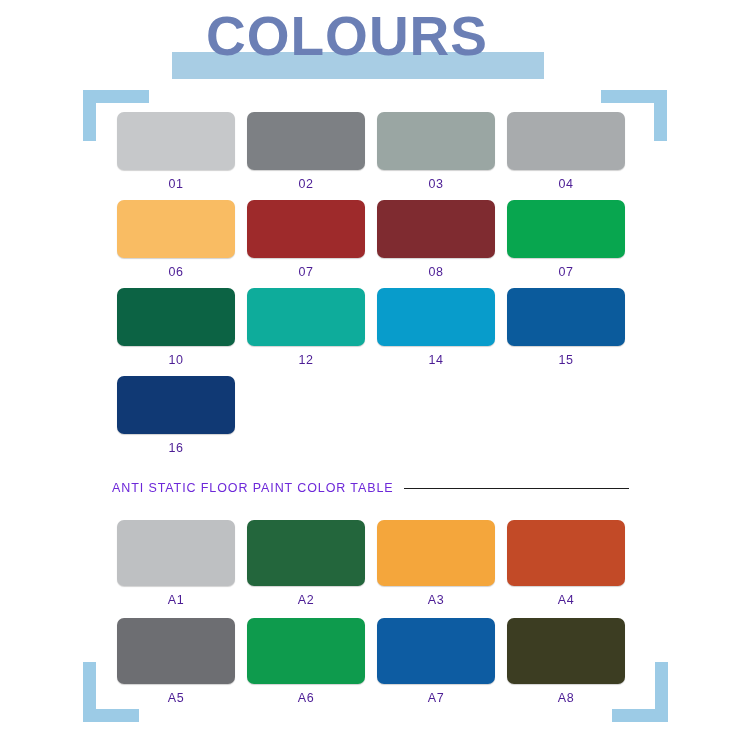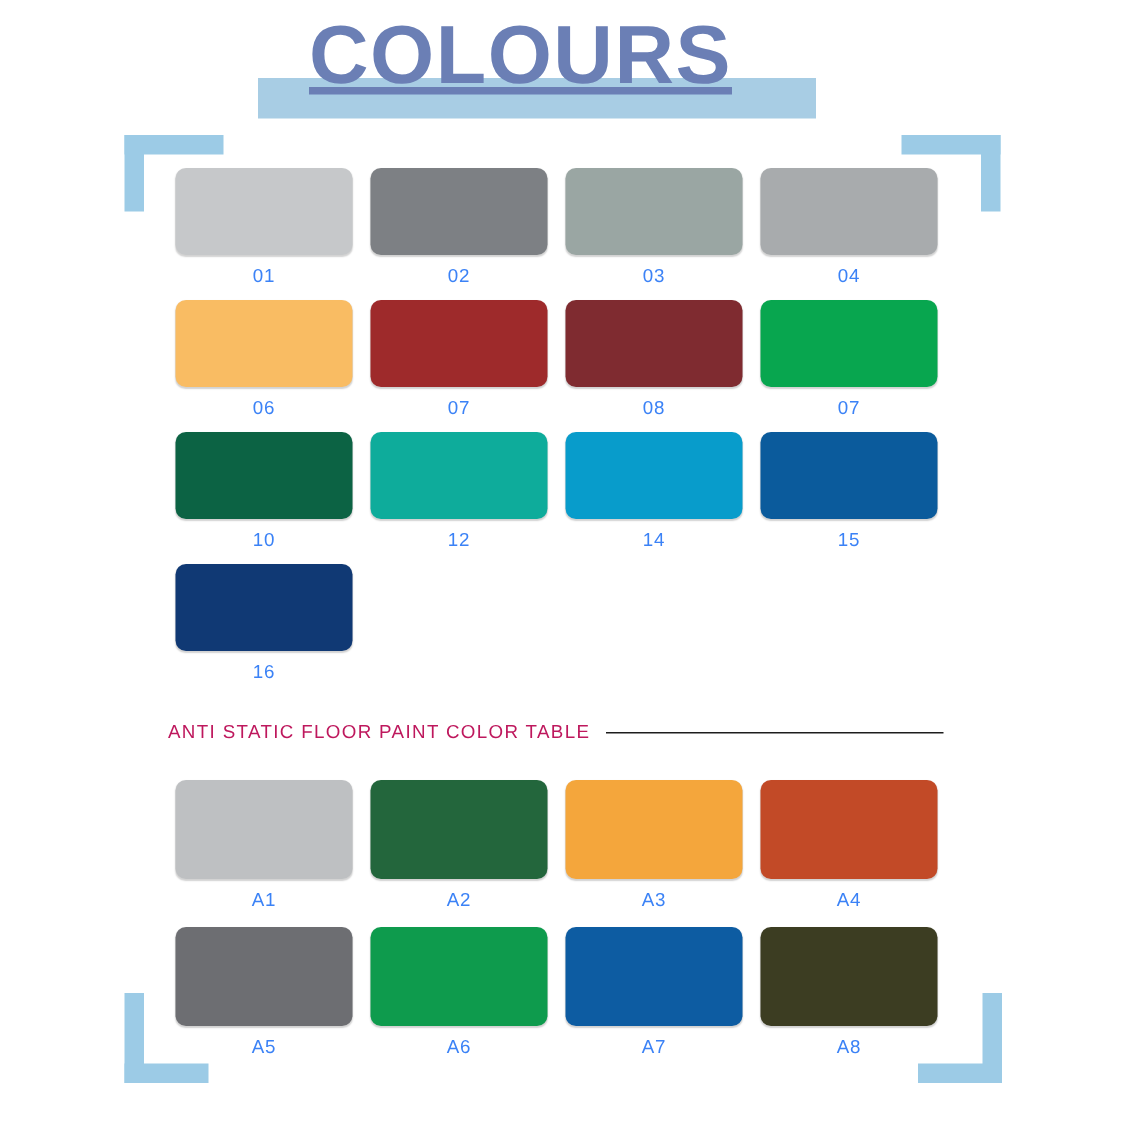--- a/index.html
+++ b/index.html
@@ -38,21 +38,20 @@
     left: 0;
     top: 9px;
     width: 750px;
     text-align: center;
     font-size: 55px;
     font-weight: bold;
     letter-spacing: 1px;
     color: #6b7fb5;
     line-height: 1;
     text-indent: -56px;
-    text-decoration: underline;
   }
 
   
   .bracket {
     position: absolute;
   }
   .bracket span {
     position: absolute;
     background: #9ccbe6;
     display: block;
@@ -99,21 +98,21 @@
     border-radius: 7px;
     box-shadow: 0 1px 1px rgba(0,0,0,0.18);
   }
   #grid-anti .swatch-chip { height: 66px; }
   .swatch-label {
     position: absolute;
     left: 0;
     width: 118px;
     text-align: center;
     font-size: 12.5px;
-    color: #3b82f6;
+    color: #4c1d95;
     letter-spacing: 0.6px;
   }
   #grid-main .swatch-label { top: 65px; }
   #grid-anti .swatch-label { top: 73px; }
 
   
   #divider-row {
     position: absolute;
     left: 112px;
     top: 478px;
@@ -210,21 +209,21 @@
       <div class="swatch-chip" style="background: rgb(11, 91, 156);"></div>
       <div class="swatch-label">15</div>
     </div>
     <div class="swatch-cell">
       <div class="swatch-chip" style="background: rgb(16, 57, 116);"></div>
       <div class="swatch-label">16</div>
     </div>
   </div>
 
 <div id="divider-row">
-  <div id="divider-text" style="color: #be185d;">ANTI STATIC FLOOR PAINT COLOR TABLE</div>
+  <div id="divider-text" style="color: #6d28d9;">ANTI STATIC FLOOR PAINT COLOR TABLE</div>
   <div id="divider-rule" style="background: rgb(29, 29, 29);"></div>
 </div>
 
 <div class="swatch-grid" id="grid-anti">
     <div class="swatch-cell">
       <div class="swatch-chip" style="background: rgb(190, 192, 194);"></div>
       <div class="swatch-label">A1</div>
     </div>
     <div class="swatch-cell">
       <div class="swatch-chip" style="background: rgb(35, 102, 60);"></div>

